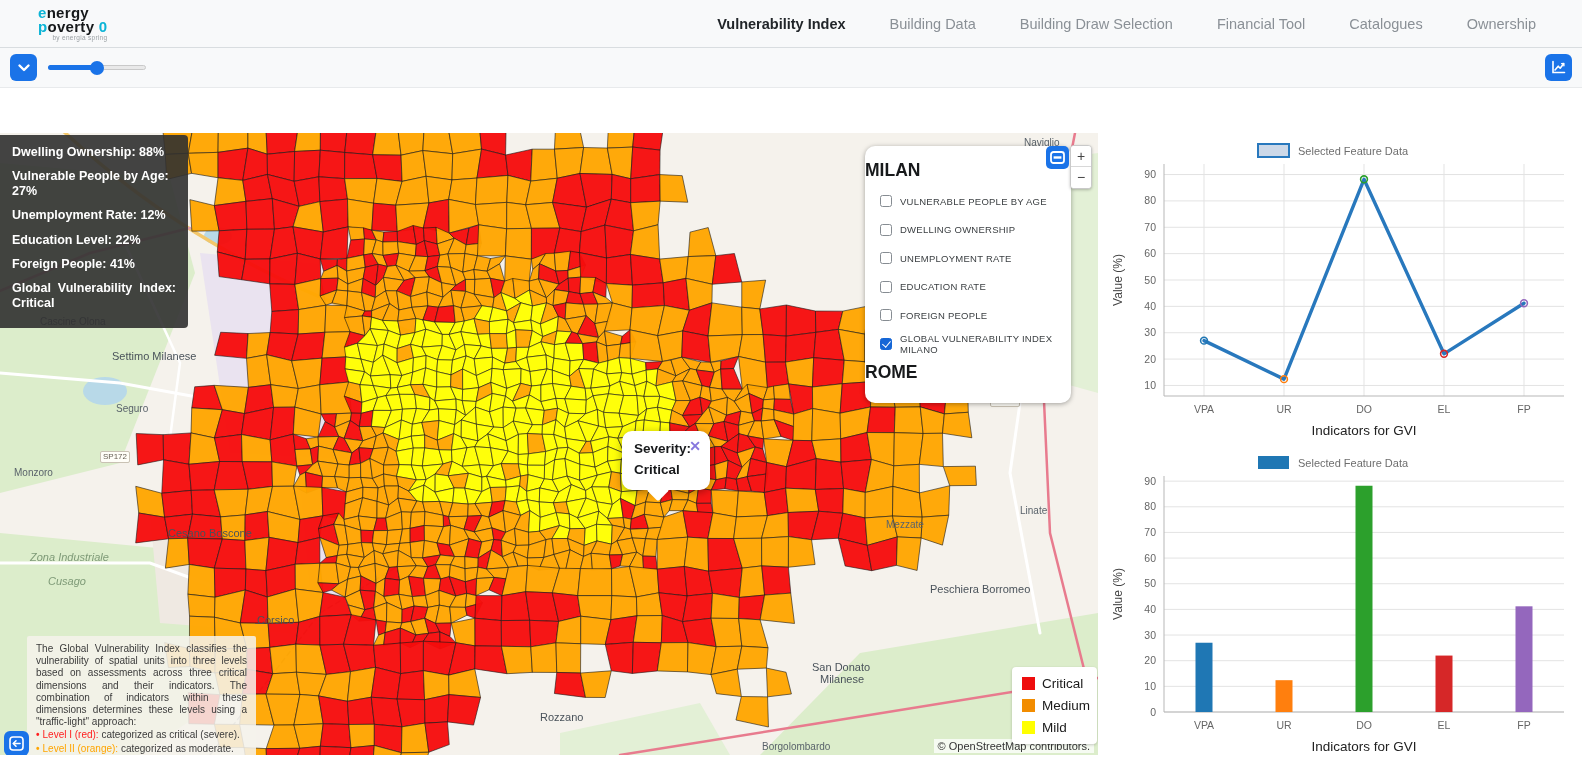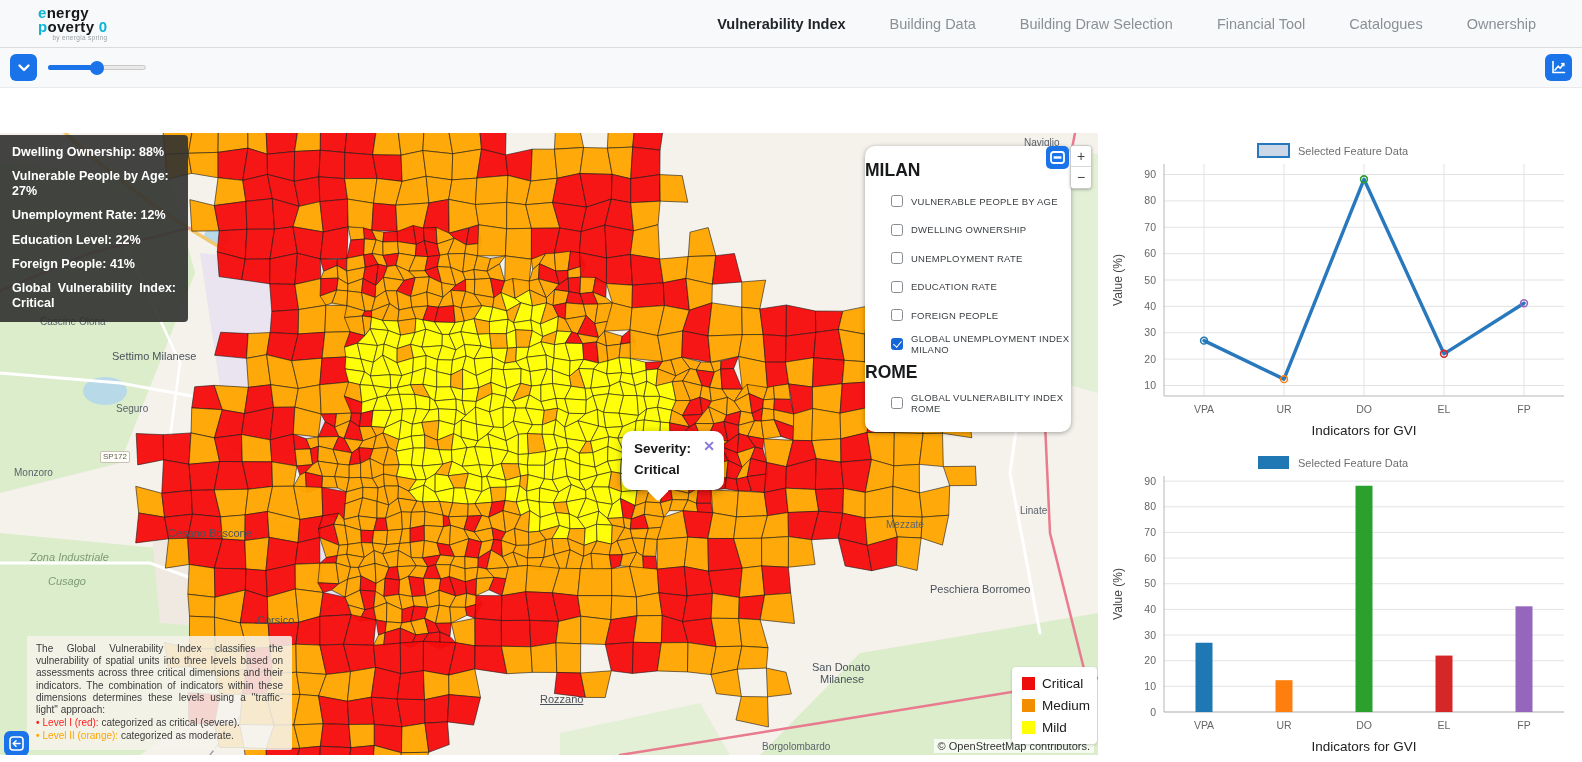--- a/index.html
+++ b/index.html
@@ -36,55 +36,55 @@
   .map svg.base{position:absolute;left:0;top:0}
   .maplabel{position:absolute;z-index:1;white-space:nowrap;pointer-events:none}
   .maplabel.town{font-size:11px;color:#49525a}
   .maplabel.place{font-size:10px;color:#5a636b}
   .maplabel.green{font-size:11px;font-style:italic;color:#7e9a77}
   .maplabel.badge{font-size:8px;color:#665f54;background:#fffef8;border:1px solid #c9c2b4;
                   border-radius:2px;padding:0 2px;line-height:10px}
 
   
   .stats{position:absolute;left:0;top:2px;width:188px;z-index:5;background:rgba(48,48,48,.9);
-         border-radius:0 4px 4px 0;padding:10px 12px 2px 12px;color:#fff}
+         border-radius:0 4px 4px 0;padding:10px 12px 8px 12px;color:#fff}
   .stats p{font-size:12.5px;font-weight:700;margin:0 0 10px 0;line-height:1.15}
   .stats p.justify{text-align:justify}
 
   
   .panel{position:absolute;left:865px;top:13px;width:206px;z-index:5;background:#fff;
          border-radius:10px;box-shadow:0 1px 5px rgba(0,0,0,.35);padding:10px 0 14px 0}
   .panel h3{text-align:left;font-size:17.5px;font-weight:600;color:#17191b;margin:4px 0 6px 0}
-  .panel .row{display:flex;align-items:center;height:28.5px;padding-left:26px;cursor:pointer}
+  .panel .row{display:flex;align-items:center;height:28.5px;padding-left:15px;cursor:pointer}
   .cb{appearance:none;-webkit-appearance:none;width:12px;height:12px;border:1.4px solid #868c92;
       border-radius:2.5px;background:#fff;margin:0 8px 0 0;position:relative;flex:none;cursor:pointer}
   .cb:checked{background:#1566d6;border-color:#1566d6}
   .cb:checked::after{content:"";position:absolute;left:3px;top:0;width:3.5px;height:7px;
       border:solid #fff;border-width:0 1.8px 1.8px 0;transform:rotate(40deg)}
   .panel .lbl{font-size:9.5px;color:#3c4043;letter-spacing:.25px}
 
   .panel-toggle{position:absolute;left:1046px;top:13px;width:23px;height:23px;z-index:6;
       background:#1a73e8;border:none;border-radius:5px;display:flex;align-items:center;
       justify-content:center;cursor:pointer}
   .zoomctl{position:absolute;left:1070px;top:12px;width:22px;z-index:5;background:#fff;
       border:1px solid #c9c9c9;border-radius:4px;box-shadow:0 1px 3px rgba(0,0,0,.25);overflow:hidden}
   .zoomctl .zbtn{width:100%;height:21px;background:#fff;border:none;font-size:14px;color:#444;
       cursor:pointer;line-height:21px;text-align:center}
   .zoomctl .zbtn:first-child{border-bottom:1px solid #d8d8d8}
 
   
-  .popup{position:absolute;left:622px;top:298px;width:102px;z-index:4;background:#fff;
+  .popup{position:absolute;left:622px;top:298px;width:88px;z-index:4;background:#fff;
       border-radius:10px;box-shadow:0 2px 8px rgba(0,0,0,.35);padding:8px 10px 9px 12px}
   .popup .t{font-size:13.5px;font-weight:700;color:#17191b;line-height:1.55}
   .popup .x{position:absolute;right:9px;top:7px;color:#8677dd;font-weight:700;font-size:14px;cursor:pointer}
   .popup .tail{position:absolute;left:28px;bottom:-8px;width:16px;height:16px;background:#fff;
       transform:rotate(45deg);border-radius:2px}
 
   
-  .infobox{position:absolute;left:27px;top:503px;width:265px;z-index:3;background:rgba(245,242,236,.87);
+  .infobox{position:absolute;left:27px;top:503px;width:229px;z-index:3;background:rgba(245,242,236,.87);
       color:#3b3b3b;font-size:10px;line-height:1.22;text-align:justify;padding:7px 9px;border-radius:2px}
   .infobox .bl{text-align:left;margin-top:1px}
   .infobox .dot{font-weight:700;margin-right:3px}
 
   
   .legend{position:absolute;left:1012px;top:534px;width:85px;z-index:3;background:#fff;
       border-radius:4px;box-shadow:0 1px 3px rgba(0,0,0,.2);padding:9px 10px}
   .legend .lrow{display:flex;align-items:center;margin-bottom:7px}
   .legend .lrow:last-child{margin-bottom:0}
   .legend .sw{width:13px;height:13px;margin-right:7px;flex:none}
@@ -1282,21 +1282,21 @@
     <div id="map-labels">
         <div class="maplabel place" style="left: 40px; top: 183px;">Cascine Olona</div>
         <div class="maplabel town" style="left: 112px; top: 217px;">Settimo Milanese</div>
         <div class="maplabel place" style="left: 116px; top: 270px;">Seguro</div>
         <div class="maplabel place" style="left: 14px; top: 334px;">Monzoro</div>
         <div class="maplabel badge" style="left: 100px; top: 318px;">SP172</div>
         <div class="maplabel green" style="left: 30px; top: 418px;">Zona Industriale</div>
         <div class="maplabel green" style="left: 48px; top: 442px;">Cusago</div>
         <div class="maplabel town" style="left: 168px; top: 394px;">Cesano Boscone</div>
         <div class="maplabel town" style="left: 246px; top: 481px; margin-left: 11px;">Corsico</div>
-        <div class="maplabel town" style="left: 540px; top: 560px; text-decoration: underline;">Rozzano</div>
+        <div class="maplabel town" style="left: 540px; top: 578px;">Rozzano</div>
         <div class="maplabel town" style="left: 812px; top: 528px;">San Donato</div>
         <div class="maplabel town" style="left: 820px; top: 540px;">Milanese</div>
         <div class="maplabel place" style="left: 762px; top: 608px;">Borgolombardo</div>
         <div class="maplabel town" style="left: 930px; top: 450px;">Peschiera Borromeo</div>
         <div class="maplabel place" style="left: 886px; top: 386px;">Mezzate</div>
         <div class="maplabel place" style="left: 1020px; top: 372px;">Linate</div>
         <div class="maplabel badge" style="left: 990px; top: 262px;">SP160</div>
         <div class="maplabel place" style="left: 948px; top: 210px;">Redecesio</div>
         <div class="maplabel place" style="left: 884px; top: 176px;">Lavanderie</div>
         <div class="maplabel place" style="left: 910px; top: 130px;">Milano Due</div>
@@ -1331,27 +1331,23 @@
       <label class="row">
         <input type="checkbox" class="cb" style="">
         <span class="lbl">EDUCATION RATE</span>
       </label>
       <label class="row">
         <input type="checkbox" class="cb" style="">
         <span class="lbl">FOREIGN PEOPLE</span>
       </label>
       <label class="row">
         <input type="checkbox" class="cb" checked="" style="">
-        <span class="lbl">GLOBAL UNEMPLOYMENT INDEX MILANO</span>
+        <span class="lbl">GLOBAL VULNERABILITY INDEX MILANO</span>
       </label>
       <h3>ROME</h3>
-      <label class="row">
-        <input type="checkbox" class="cb" style="">
-        <span class="lbl">GLOBAL VULNERABILITY INDEX ROME</span>
-      </label>
     </div>
 
     <button class="panel-toggle">
       <svg width="15" height="13" viewBox="0 0 15 13">
         <rect x="1" y="1" width="13" height="11" rx="2.5" fill="none" stroke="#fff" stroke-width="1.8"></rect>
         <line x1="3.6" y1="6.5" x2="11.4" y2="6.5" stroke="#fff" stroke-width="2.4"></line>
       </svg>
     </button>
 
     <div class="zoomctl">

